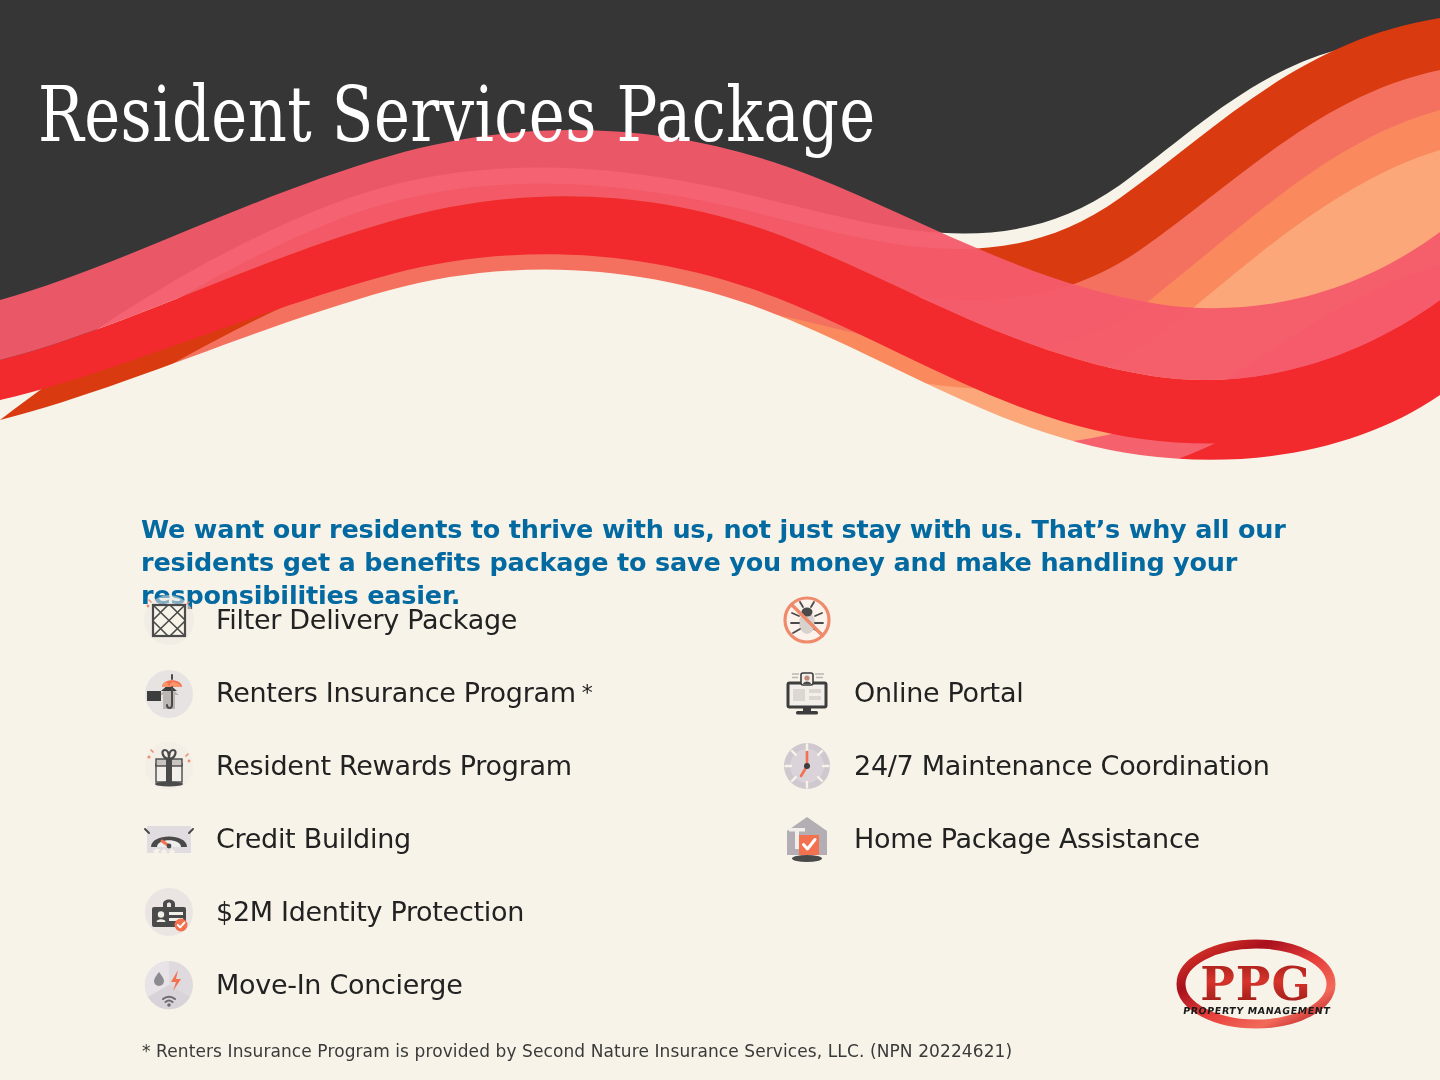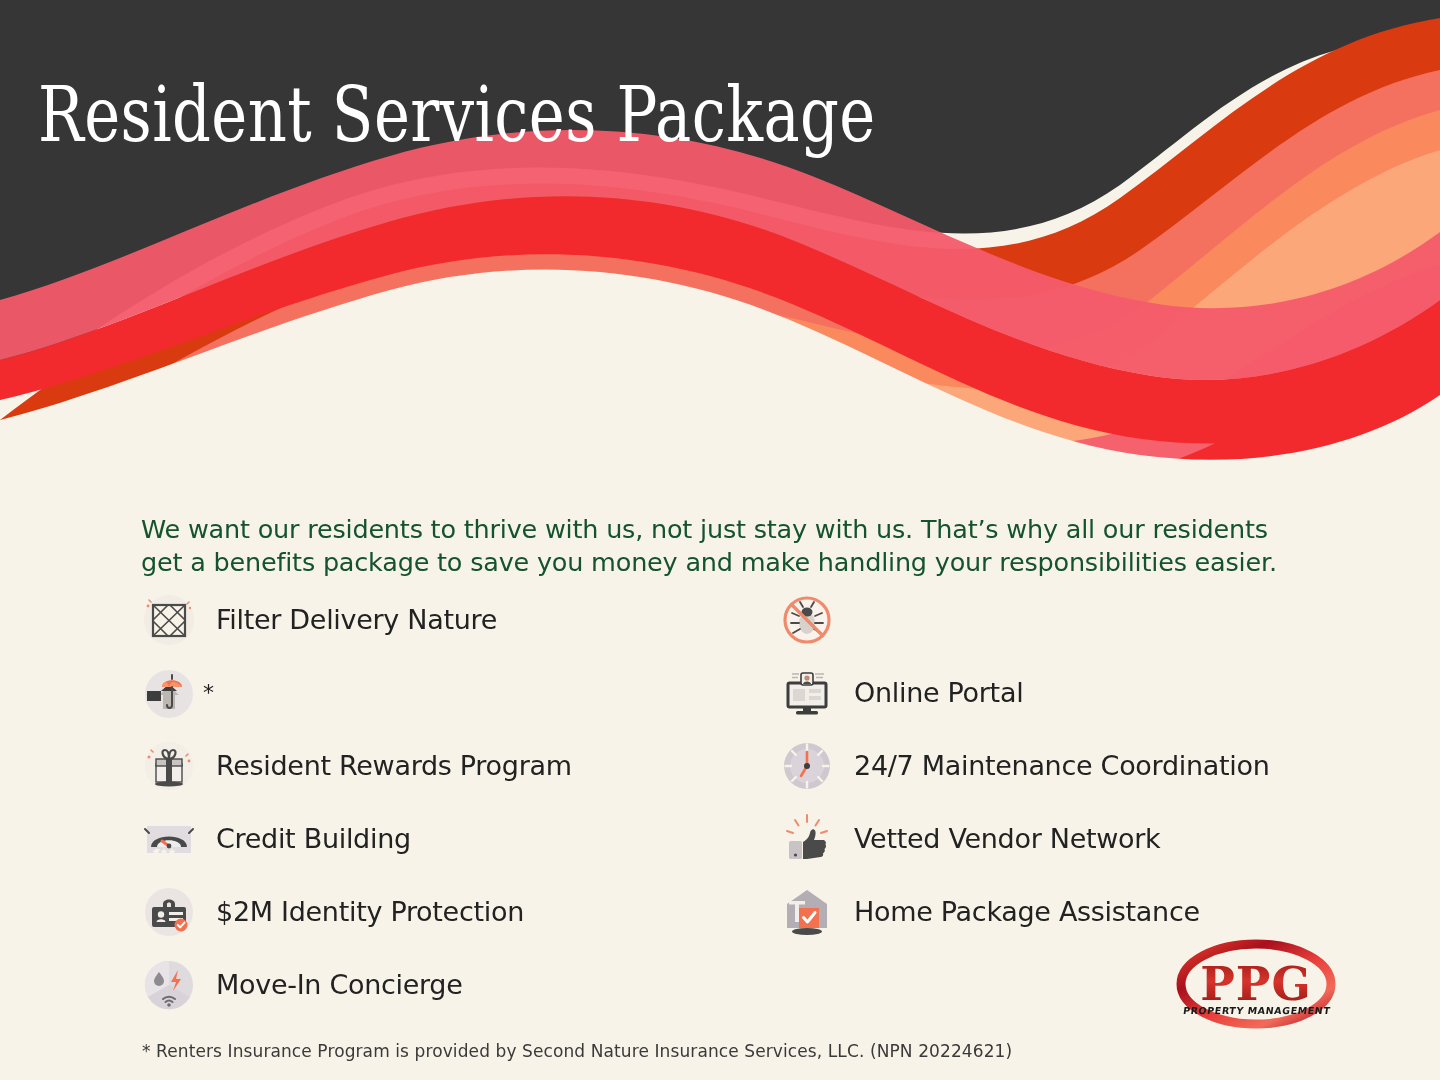--- a/index.html
+++ b/index.html
@@ -44,23 +44,24 @@
   }
 
   
   .intro {
     position: absolute;
     left: 141px;
     top: 487px;
     width: 1170px;
     font-size: 25.5px;
     line-height: 33px;
-    color: #14532d;
+    color: #0369a1;
     font-family: "DejaVu Sans", sans-serif;
     letter-spacing: -0.2px;
+    font-weight: bold;
   }
 
   
   .cols {
     position: absolute;
     left: 0; top: 583px;
     width: 1440px;
   }
   .col {
     position: absolute;
@@ -206,37 +207,38 @@
         <span class="bicon">
           <svg viewBox="0 0 56 56">
             <circle cx="28" cy="28" r="25" fill="#ece7e2" opacity="0.55"></circle>
             <rect x="12" y="13" width="32" height="31" fill="#f7f3e8" stroke="#4a4a4a" stroke-width="2.2"></rect>
             <path d="M12,13 L44,44 M44,13 L12,44 M12,28 L27,13 M29,44 L44,29 M12,29 L27,44 M29,13 L44,28" stroke="#4a4a4a" stroke-width="1.6" fill="none"></path>
             <path d="M8,8 l2,2 M48,10 l-2,2" stroke="#f08a6e" stroke-width="1.6" stroke-linecap="round"></path>
             <circle cx="7" cy="14" r="1.4" fill="#f08a6e"></circle>
             <circle cx="49" cy="16" r="1.2" fill="#f08a6e"></circle>
           </svg>
         </span>
-        <span class="blabel">Filter Delivery Nature</span>
+        <span class="blabel">Filter Delivery Package</span>
         <span class="bstar"></span>
       </div>
 
       <div class="benefit">
         <span class="bicon">
           <svg viewBox="0 0 56 56">
             <circle cx="28" cy="29" r="24" fill="#e2dde2" opacity="0.75"></circle>
             <path d="M18,30 L28,21 L38,30 L34,30 L34,44 L22,44 L22,30 Z" fill="#bdb7b4"></path>
             <path d="M6,26 L20,26 L20,36 L6,36 Z" fill="#3d3d3d"></path>
             <path d="M20,26 L28,19 L36,26 Z" fill="#3d3d3d"></path>
             <path d="M21,22 C21,13 41,13 41,22 Z" fill="#f4714f"></path>
             <path d="M21,22 C23,16 26,15 28,22 C30,15 34,16 41,22" fill="#f9956b"></path>
             <path d="M31,22 L31,40 C31,44 26,44 26,40" stroke="#4a4a4a" stroke-width="2" fill="none" stroke-linecap="round"></path>
             <path d="M31,10 L31,14" stroke="#4a4a4a" stroke-width="2" stroke-linecap="round"></path>
           </svg>
         </span>
+        <span class="blabel">Renters Insurance Program</span>
         <span class="bstar">*</span>
       </div>
 
       <div class="benefit">
         <span class="bicon">
           <svg viewBox="0 0 56 56">
             <circle cx="28" cy="28" r="24" fill="#efe9e4" opacity="0.5"></circle>
             <rect x="15" y="26" width="26" height="18" fill="#f2eeea" stroke="#4a4a4a" stroke-width="1.4"></rect>
             <rect x="15" y="21" width="26" height="7" fill="#c9c4c0" stroke="#4a4a4a" stroke-width="1.4"></rect>
             <rect x="25" y="21" width="6" height="23" fill="#4a4a4a"></rect>
@@ -365,34 +367,20 @@
             </g>
             <path d="M28,28 L28,14" stroke="#f4714f" stroke-width="2.6" stroke-linecap="round"></path>
             <path d="M28,28 L22,38" stroke="#f4714f" stroke-width="2.6" stroke-linecap="round"></path>
             <circle cx="28" cy="28" r="3" fill="#3d3d3d"></circle>
           </svg>
         </span>
         <span class="blabel">24/7 Maintenance Coordination</span>
         <span class="bstar"></span>
       </div>
 
-      <div class="benefit">
-        <span class="bicon">
-          <svg viewBox="0 0 56 56">
-            <g stroke="#f08a6e" stroke-width="2" stroke-linecap="round">
-              <path d="M28,4 L28,11 M16,9 L19.5,14.5 M40,9 L36.5,14.5 M8,20 L14,22 M48,20 L42,22"></path>
-            </g>
-            <rect x="10" y="30" width="13" height="18" rx="1.5" fill="#c9c3c6"></rect>
-            <circle cx="16.5" cy="44" r="1.6" fill="#4a4a4a"></circle>
-            <path d="M24,48 L24,31 C24,31 30,28 31,22 C31.8,17.5 36,17 36.5,21 C37,24.5 35,29 35,29 L44,29 C46.5,29 47.5,31.5 46.5,33.5 C47.5,35 47,37 45.5,38 C46.4,39.6 45.5,41.6 44,42.2 C44.8,44 43.6,46 41.5,46 L28,48 Z" fill="#4a4a4a"></path>
-          </svg>
-        </span>
-        <span class="blabel">Vetted Vendor Network</span>
-        <span class="bstar"></span>
-      </div>
 
       <div class="benefit">
         <span class="bicon">
           <svg viewBox="0 0 56 56">
             <path d="M28,6 L48,20 L48,44 L8,44 L8,20 Z" fill="#b3aeb3"></path>
             <rect x="12" y="24" width="32" height="20" fill="#b3aeb3"></rect>
             <rect x="16" y="18" width="4" height="20" fill="#f2eeea"></rect>
             <rect x="10" y="17" width="16" height="3.5" fill="#f2eeea"></rect>
             <rect x="20" y="24" width="20" height="20" fill="#f4714f"></rect>
             <path d="M24.5,33.5 L28.5,38 L36,28.5" stroke="#ffffff" stroke-width="3" fill="none" stroke-linecap="round" stroke-linejoin="round"></path>

